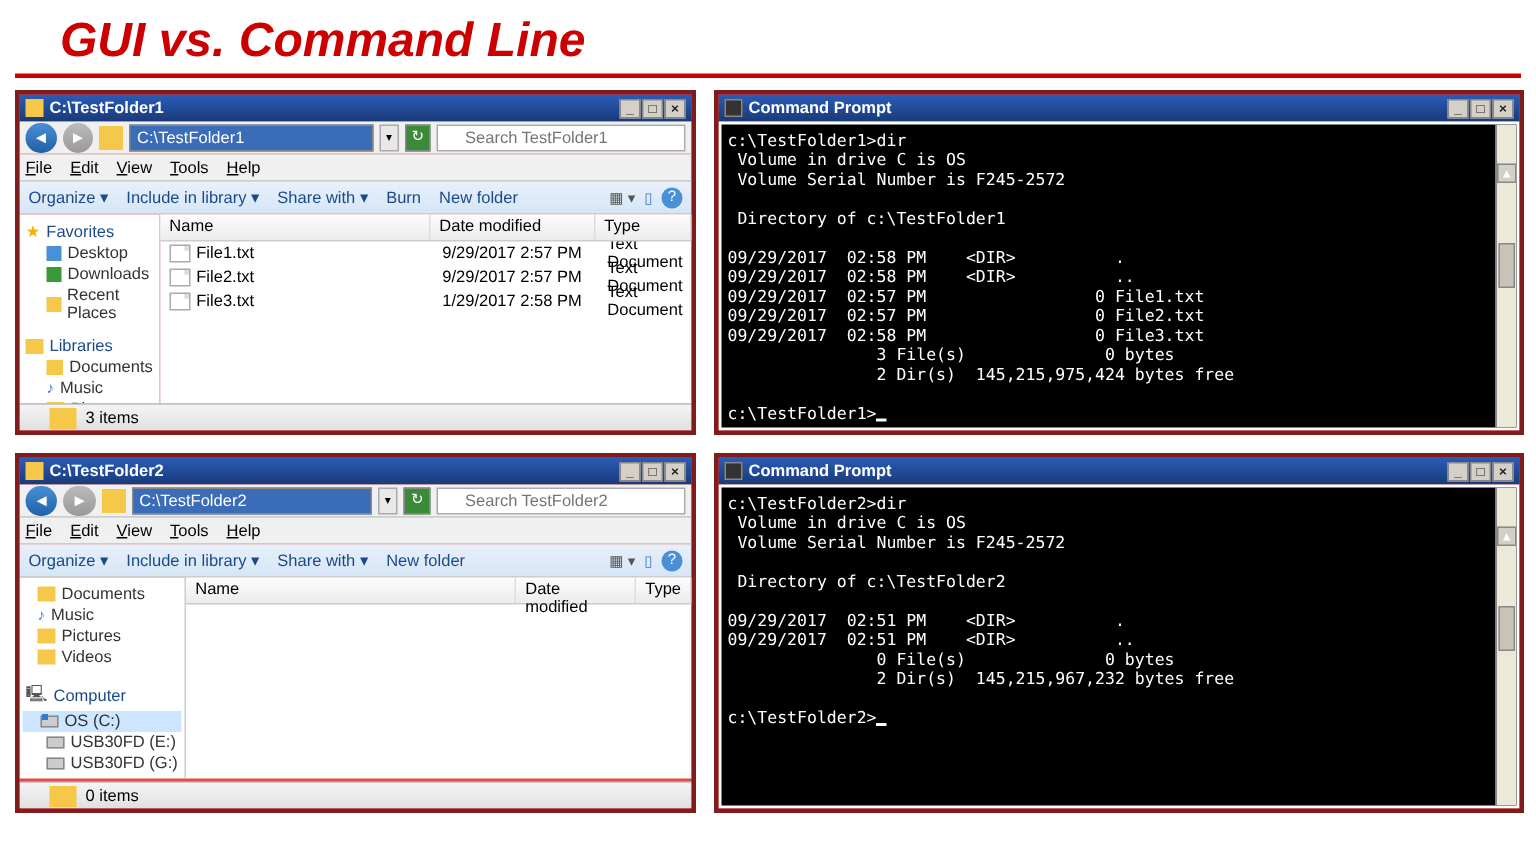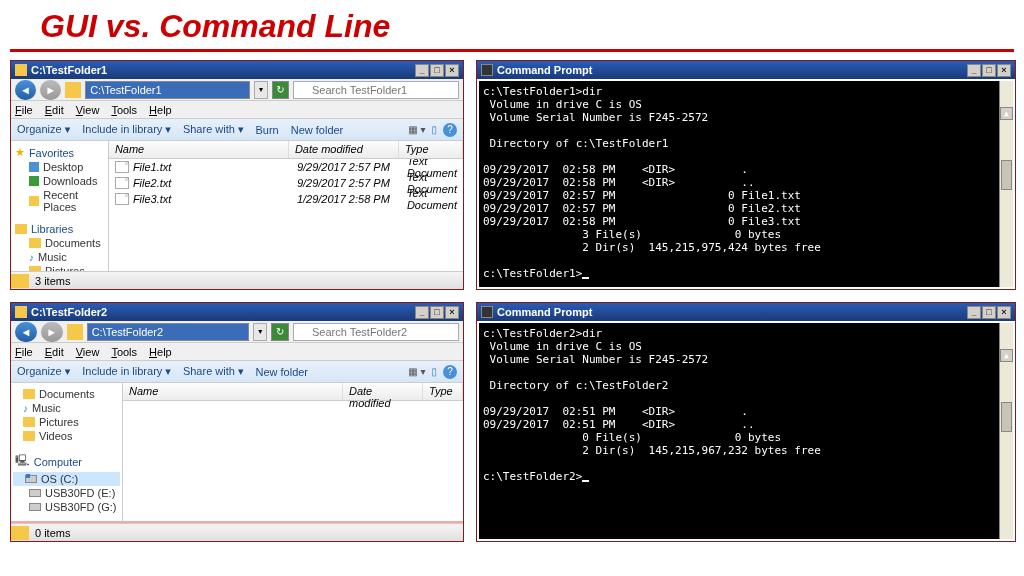--- a/index.html
+++ b/index.html
@@ -1,20 +1,20 @@
 <!DOCTYPE html>
 <html><head>
   <meta charset="utf-8">
   <style>
     * { box-sizing: border-box; margin: 0; padding: 0; }
     body { font-family: "Segoe UI", Tahoma, sans-serif; background: #fff; width: 1024px; height: 576px; position: relative; }
     .slide-title { font-size: 32px; font-weight: bold; color: #c00; padding: 8px 0 4px 40px; font-style: italic; }
     .title-underline { height: 3px; background: #c00; margin: 0 10px 8px 10px; }
     .grid { display: grid; grid-template-columns: 454px 540px; grid-template-rows: 230px 240px; gap: 12px; padding: 0 10px; }
-    .panel { border: 1px solid #7f1d1d; background: #fca5a5; position: relative; overflow: hidden; }
+    .panel { border: 3px solid #7f1d1d; background: #ef4444; position: relative; overflow: hidden; }
     .titlebar { height: 18px; background: linear-gradient(#2a5cb8, #1a3a78); color: #fff; font-size: 11px; font-weight: bold; display: flex; align-items: center; padding: 0 4px; }
     .titlebar-icon { width: 12px; height: 12px; background: #f5c84a; margin-right: 4px; flex-shrink: 0; }
     .titlebar-cmd-icon { width: 12px; height: 12px; background: #333; margin-right: 4px; border: 1px solid #888; flex-shrink: 0; }
     .win-btns { margin-left: auto; display: flex; gap: 1px; }
     .win-btn { width: 14px; height: 13px; background: #d4d0c8; border: 1px solid #888; font-size: 9px; text-align: center; line-height: 10px; color: #222; cursor: default; }
     .nav-bar { height: 22px; background: #f0f0f0; display: flex; align-items: center; padding: 2px 4px; gap: 4px; border-bottom: 1px solid #ccc; }
     .nav-btn { width: 22px; height: 20px; border-radius: 10px; background: linear-gradient(#4a90d6, #2060a8); display: flex; align-items: center; justify-content: center; color: #fff; font-size: 11px; cursor: default; }
     .nav-btn.disabled { background: linear-gradient(#bbb, #999); }
     .addr-icon { width: 16px; height: 16px; background: #f5c84a; flex-shrink: 0; }
     .addr-input { background: #3a6cb8; color: #fff; border: 1px solid #888; height: 18px; font-size: 11px; padding: 0 4px; width: 172px; }
@@ -32,29 +32,29 @@
     .sb-group { display: flex; align-items: center; gap: 4px; padding: 1px 2px; color: #1a4a8a; }
     .sb-item { display: flex; align-items: center; gap: 4px; padding: 1px 2px 1px 16px; color: #333; cursor: default; }
     .sb-item.sel { background: #cde6ff; padding-left: 12px; }
     .icon-star { color: #f5b300; font-size: 11px; }
     .icon-fold { width: 12px; height: 10px; background: #f5c84a; display: inline-block; }
     .icon-blue { width: 10px; height: 10px; background: #4a90d6; display: inline-block; }
     .icon-green { width: 10px; height: 10px; background: #3a9a3a; display: inline-block; }
     .icon-music { color: #3a78c8; font-size: 10px; }
     .icon-drive { width: 12px; height: 8px; background: #ccc; border: 1px solid #888; display: inline-block; }
     .icon-drive.os::after { content: ""; display: block; width: 4px; height: 4px; background: #3a78c8; margin-top: -2px; }
-    .file-area { flex: 1; background: #fff; display: flex; flex-direction: column; font-style: italic; }
+    .file-area { flex: 1; background: #fff; display: flex; flex-direction: column; }
     .col-headers { display: flex; height: 18px; background: linear-gradient(#fdfdfd, #ececec); border-bottom: 1px solid #ccc; font-size: 11px; }
     .col-h { padding: 2px 6px; border-right: 1px solid #ddd; }
     .file-rows { flex: 1; overflow: auto; }
     .file-row { display: flex; align-items: center; height: 16px; font-size: 11px; padding: 0 6px; cursor: default; }
     .file-icon { width: 14px; height: 12px; margin-right: 4px; background: #fff; border: 1px solid #aaa; position: relative; }
     .file-icon::after { content: ""; position: absolute; right: 0; top: 0; border-width: 0 3px 3px 0; border-style: solid; border-color: #ddd; }
     .empty-msg { text-align: center; padding-top: 26px; color: #666; font-size: 11px; }
-    .status-bar { position: absolute; bottom: 0; left: 0; right: 0; height: 18px; background: linear-gradient(#f4f4f4, #e0e0e0); border-top: 1px solid #ccc; display: flex; align-items: center; padding: 0 0; font-size: 11px; gap: 6px; }
+    .status-bar { position: absolute; bottom: 0; left: 0; right: 0; height: 18px; background: linear-gradient(#f4f4f4, #e0e0e0); border-top: 1px solid #ccc; display: flex; align-items: center; padding: 0 20px; font-size: 11px; gap: 6px; }
     .status-ico { width: 18px; height: 14px; background: #f5c84a; }
     .cmd-body { position: absolute; top: 18px; left: 0; right: 0; bottom: 0; background: #fff; padding: 2px; }
     .cmd-text { background: #000; color: #fff; font-family: "Lucida Console", "Consolas", monospace; font-size: 11px; white-space: pre; padding: 4px; height: 100%; overflow: hidden; position: relative; }
     .cmd-scroll { position: absolute; right: 0; top: 0; bottom: 0; width: 14px; background: #ece9d8; border-left: 1px solid #888; }
     .cmd-thumb { background: #c8c4b8; border: 1px solid #888; margin: 14px 1px 0 1px; height: 30px; }
     .cmd-arrow { height: 13px; background: #d4d0c8; border: 1px solid #888; margin: 0 0 0 0; font-size: 8px; text-align: center; line-height: 11px; }
     .cursor { display: inline-block; width: 7px; height: 2px; background: #fff; vertical-align: bottom; margin-bottom: 1px; }
     .col-name { width: 180px; }
     .col-date { width: 110px; }
     .col-type { flex: 1; }

